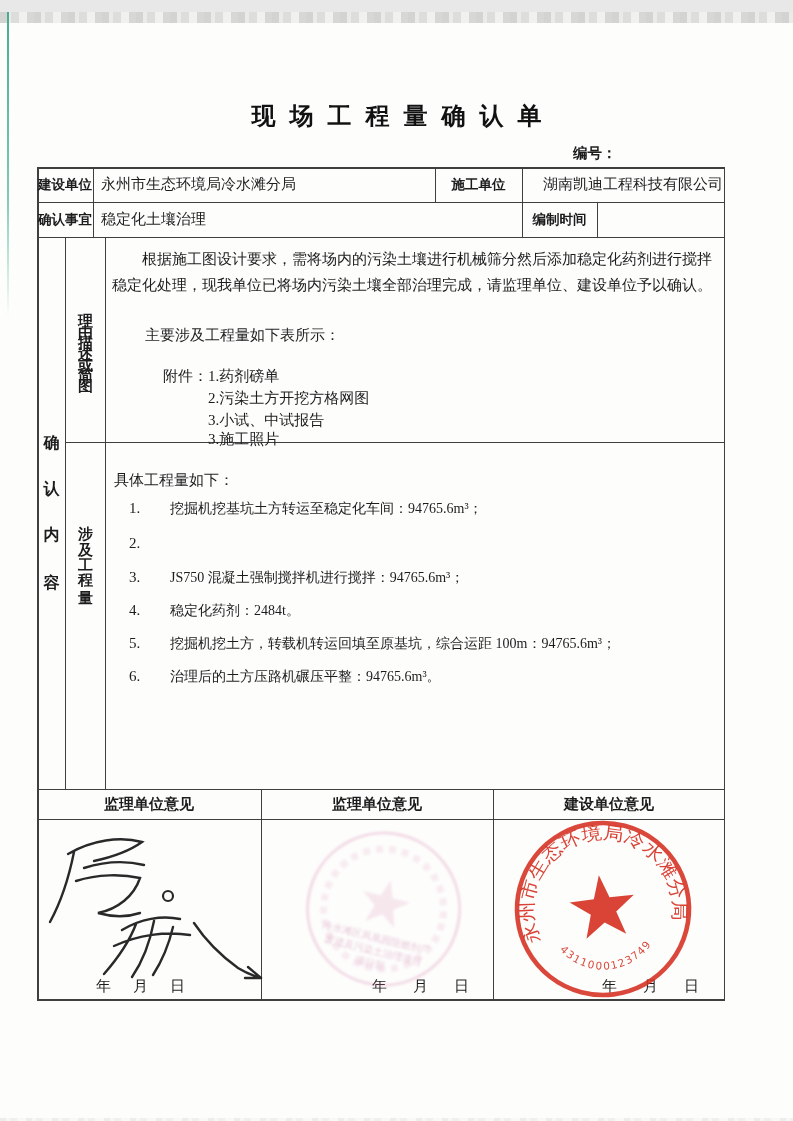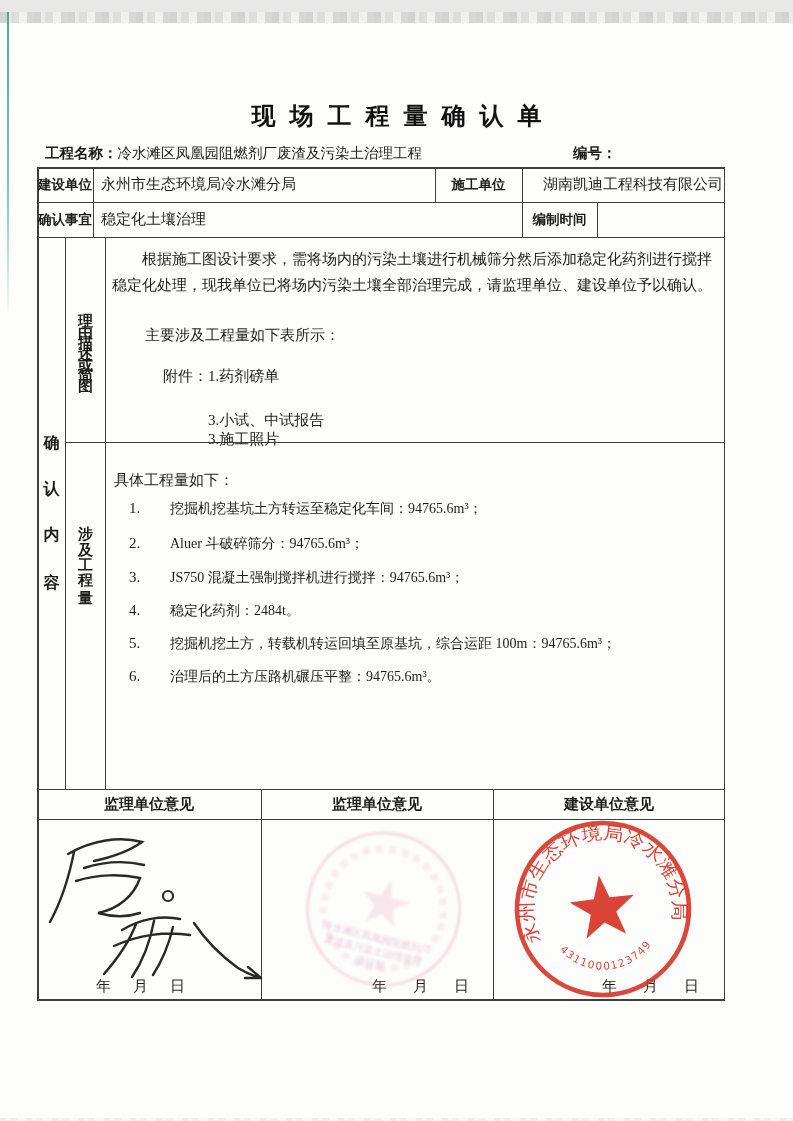--- a/index.html
+++ b/index.html
@@ -58,23 +58,20 @@
 <body>
 
 <div class="page">
 
   <div class="abs scan-top"></div>
   <div class="abs scan-bottom"></div>
   <div class="abs scan-teal"></div>
 
   <div class="abs doc-title">现场工程量确认单</div>
 
-  <div class="abs meta-line">
-    <span class="meta-label">工程名称：</span><span>冷水滩区凤凰园阻燃剂厂废渣及污染土治理工程</span>
-  </div>
   <div class="abs meta-line" style="left:573px;">
     <span class="meta-label">编号：</span><span></span>
   </div>
 
   <div class="line" style="left:37px;top:155px;width:688px;height:1.5px;"></div>
   <div class="line" style="left:37px;top:987px;width:688px;height:1.8px;"></div>
   <div class="line" style="left:37px;top:155px;width:1.5px;height:834px;"></div>
   <div class="line" style="left:723.5px;top:155px;width:1.5px;height:834px;"></div>
   <div class="line" style="left:37px;top:190px;width:688px;height:1px;"></div>
   <div class="line" style="left:37px;top:225px;width:688px;height:1px;"></div>
@@ -101,28 +98,28 @@
 
   <div class="abs vert" style="left:37px;top:225px;width:28px;height:552px;letter-spacing:46px;font-size:16px;">确认内容</div>
   <div class="abs vert" style="left:65px;top:225px;width:40px;height:205px;letter-spacing:11px;">理由描述或简图</div>
   <div class="abs vert" style="left:65px;top:430px;width:40px;height:347px;letter-spacing:16px;justify-content:flex-start;padding-top:72px;">涉及工程量</div>
 
   <div class="abs body-text" style="left:112px;top:234px;width:604px;text-indent:2em;">根据施工图设计要求，需将场内的污染土壤进行机械筛分然后添加稳定化药剂进行搅拌稳定化处理，现我单位已将场内污染土壤全部治理完成，请监理单位、建设单位予以确认。</div>
   <div class="abs body-text" style="left:145px;top:310px;">主要涉及工程量如下表所示：</div>
   <div class="abs body-text" style="left:163px;top:351px;">
     <span>附件：</span><span>1.药剂磅单</span>
   </div>
+  <div class="abs body-text" style="left:208px;top:373px;">2.污染土方开挖方格网图</div>
   <div class="abs body-text" style="left:208px;top:395px;">3.小试、中试报告</div>
   <div class="abs body-text" style="left:208px;top:414px;">3.施工照片</div>
 
   <div class="abs body-text" style="left:114px;top:455px;">具体工程量如下：</div>
   <div class="abs qty-no" style="left:129px;top:488px;">1.</div>
   <div class="abs qty-text" style="left:170px;top:488px;">挖掘机挖基坑土方转运至稳定化车间：94765.6m³；</div>
   <div class="abs qty-no" style="left:129px;top:523px;">2.</div>
-  <div class="abs qty-text" style="left:170px;top:523px;">Aluer 斗破碎筛分：94765.6m³；</div>
   <div class="abs qty-no" style="left:129px;top:557px;">3.</div>
   <div class="abs qty-text" style="left:170px;top:557px;">JS750 混凝土强制搅拌机进行搅拌：94765.6m³；</div>
   <div class="abs qty-no" style="left:129px;top:590px;">4.</div>
   <div class="abs qty-text" style="left:170px;top:590px;">稳定化药剂：2484t。</div>
   <div class="abs qty-no" style="left:129px;top:623px;">5.</div>
   <div class="abs qty-text" style="left:170px;top:623px;">挖掘机挖土方，转载机转运回填至原基坑，综合运距 100m：94765.6m³；</div>
   <div class="abs qty-no" style="left:129px;top:656px;">6.</div>
   <div class="abs qty-text" style="left:170px;top:656px;">治理后的土方压路机碾压平整：94765.6m³。</div>
 
   <div class="abs op-header" style="left:37px;top:778px;width:224px;height:29px;">监理单位意见</div>

